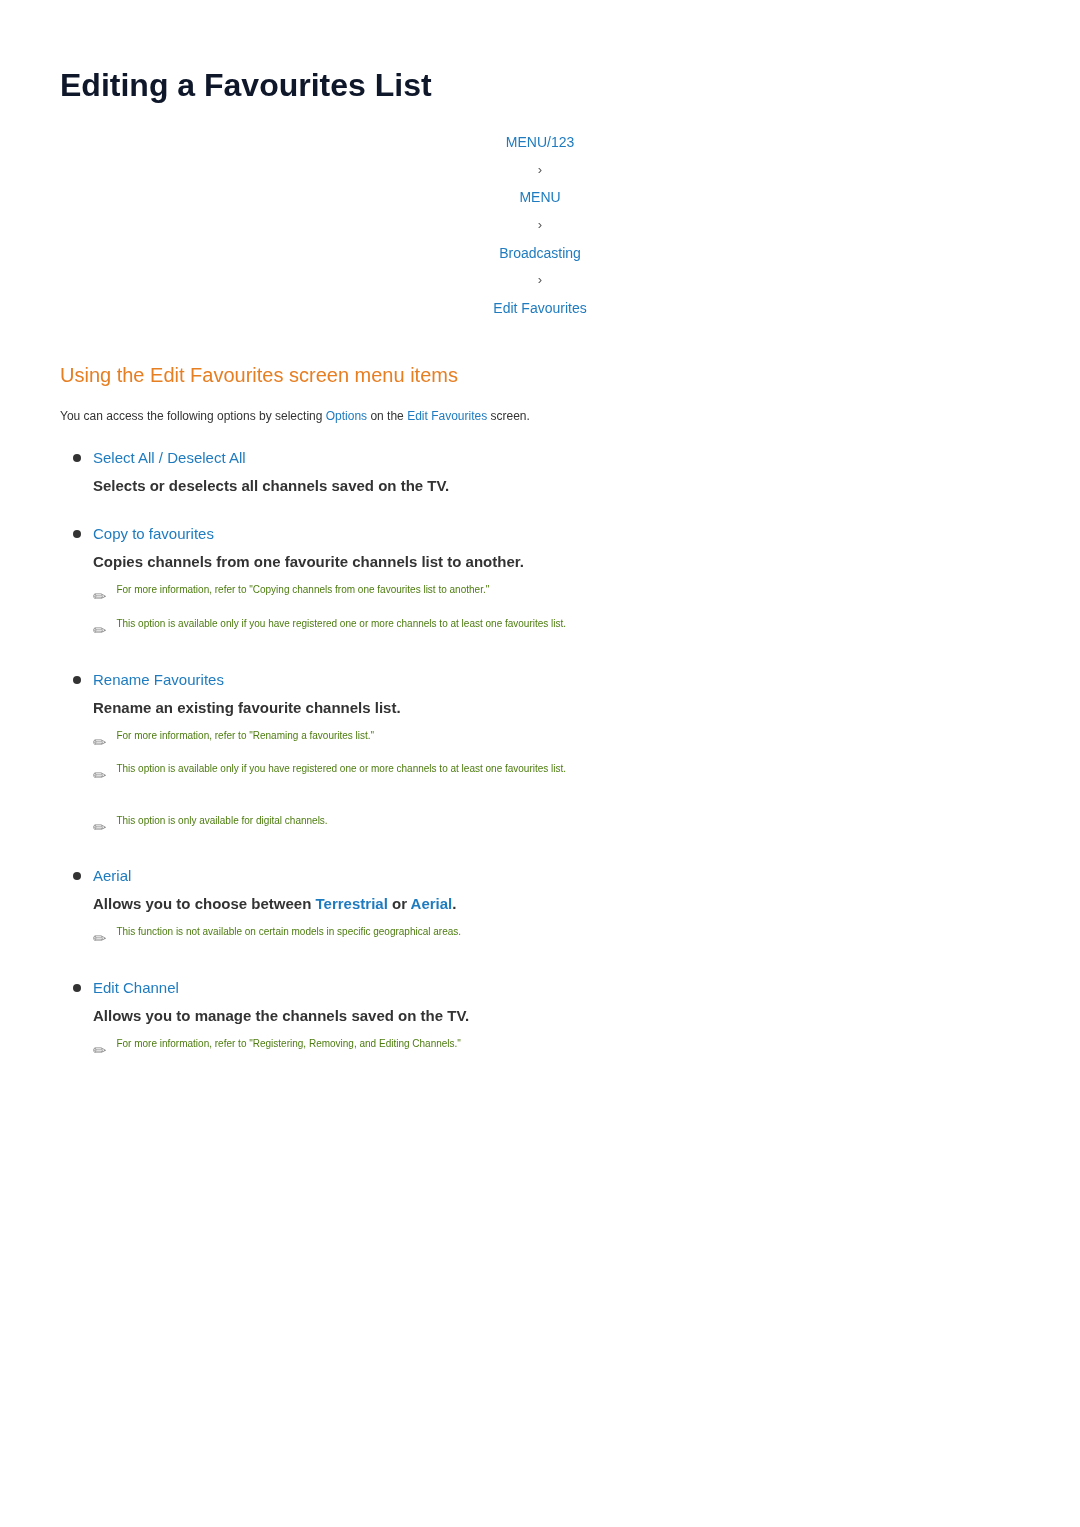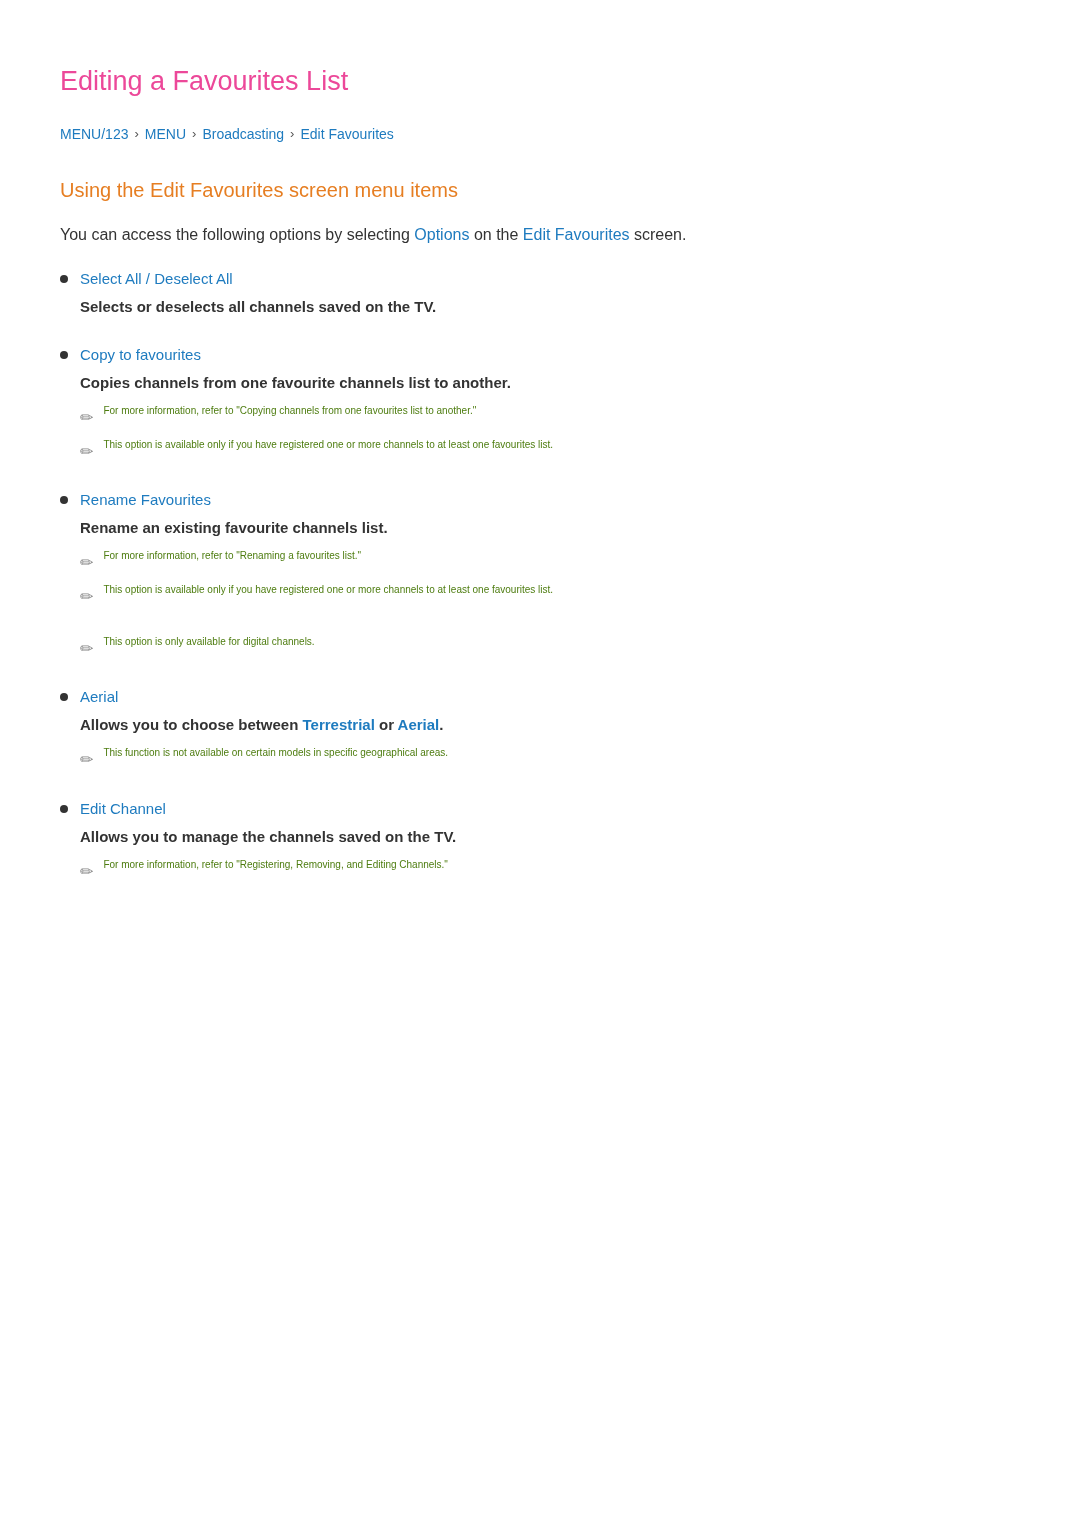--- a/index.html
+++ b/index.html
@@ -12,33 +12,34 @@
       font-family: 'Segoe UI', Arial, sans-serif;
       background: #ffffff;
       color: #333333;
       font-size: 15px;
       line-height: 1.6;
       padding: 40px 60px;
       max-width: 1080px;
     }
 
     .page-title {
-      font-size: 27px;
-      font-weight: 400;
-      color: #ec4899;
+      font-size: 32px;
+      font-weight: 700;
+      color: #0f172a;
       margin-bottom: 20px;
       padding-top: 20px;
     }
 
     .breadcrumb {
       display: flex;
       align-items: center;
       gap: 6px;
-      margin-bottom: 28px;
+      margin-bottom: 40px;
       font-size: 14px;
+      flex-direction: column;
     }
 
     .breadcrumb a, .breadcrumb span.link {
       color: #1e7bbf;
       text-decoration: none;
       cursor: pointer;
     }
 
     .breadcrumb .separator {
       color: #555;
@@ -48,31 +49,31 @@
     .section-title {
       font-size: 20px;
       font-weight: 400;
       color: #e67e22;
       margin-bottom: 16px;
     }
 
     .intro-text {
       margin-bottom: 20px;
       color: #333;
-      font-size: 16px;
+      font-size: 12px;
     }
 
     .intro-text .highlight {
       color: #1e7bbf;
     }
 
     .content-list {
       list-style: none;
       padding: 0;
-      margin: 0;
+      margin: 13px;
     }
 
     .content-list > li {
       margin-bottom: 24px;
       padding-left: 0;
       position: relative;
     }
 
     .bullet-row {
       display: flex;

